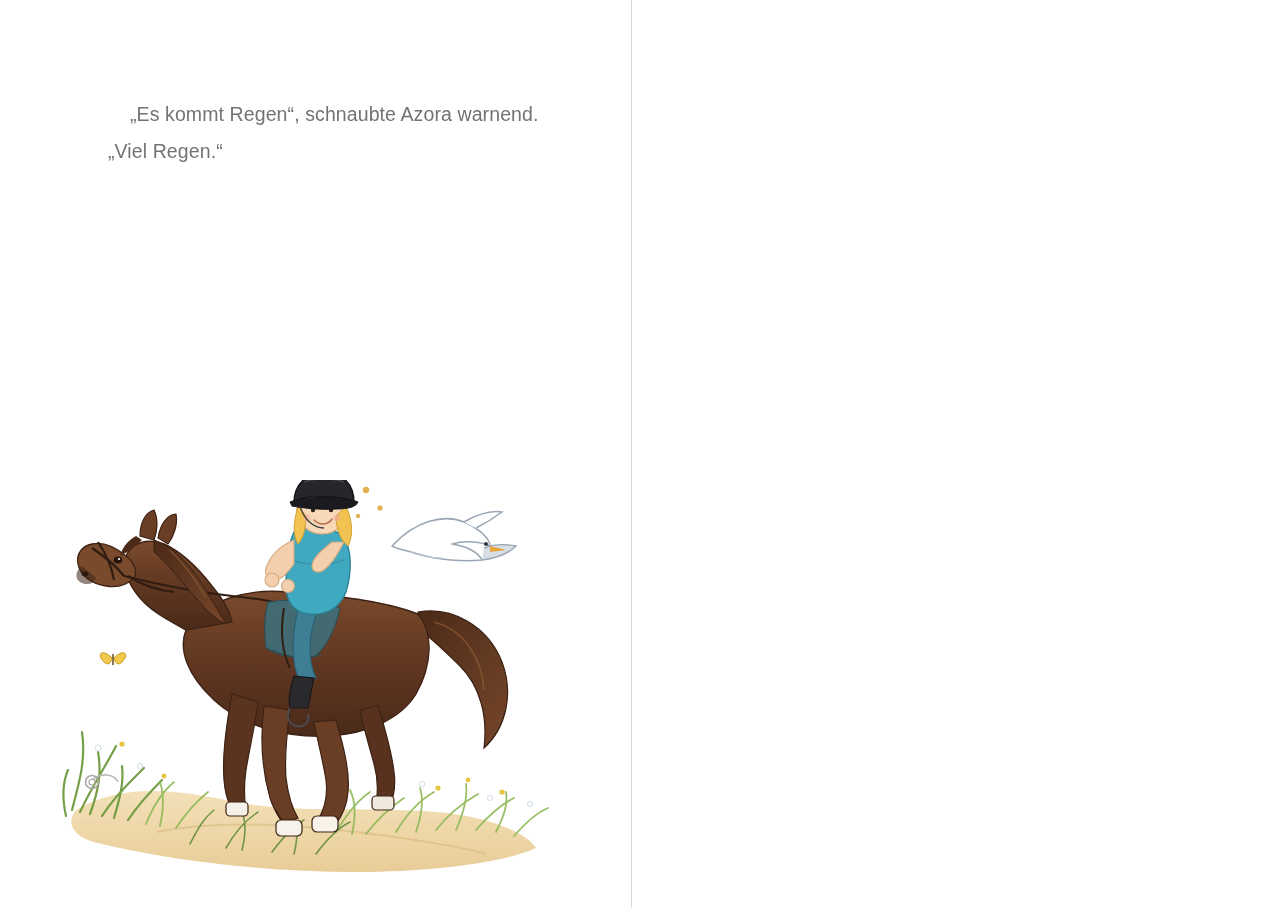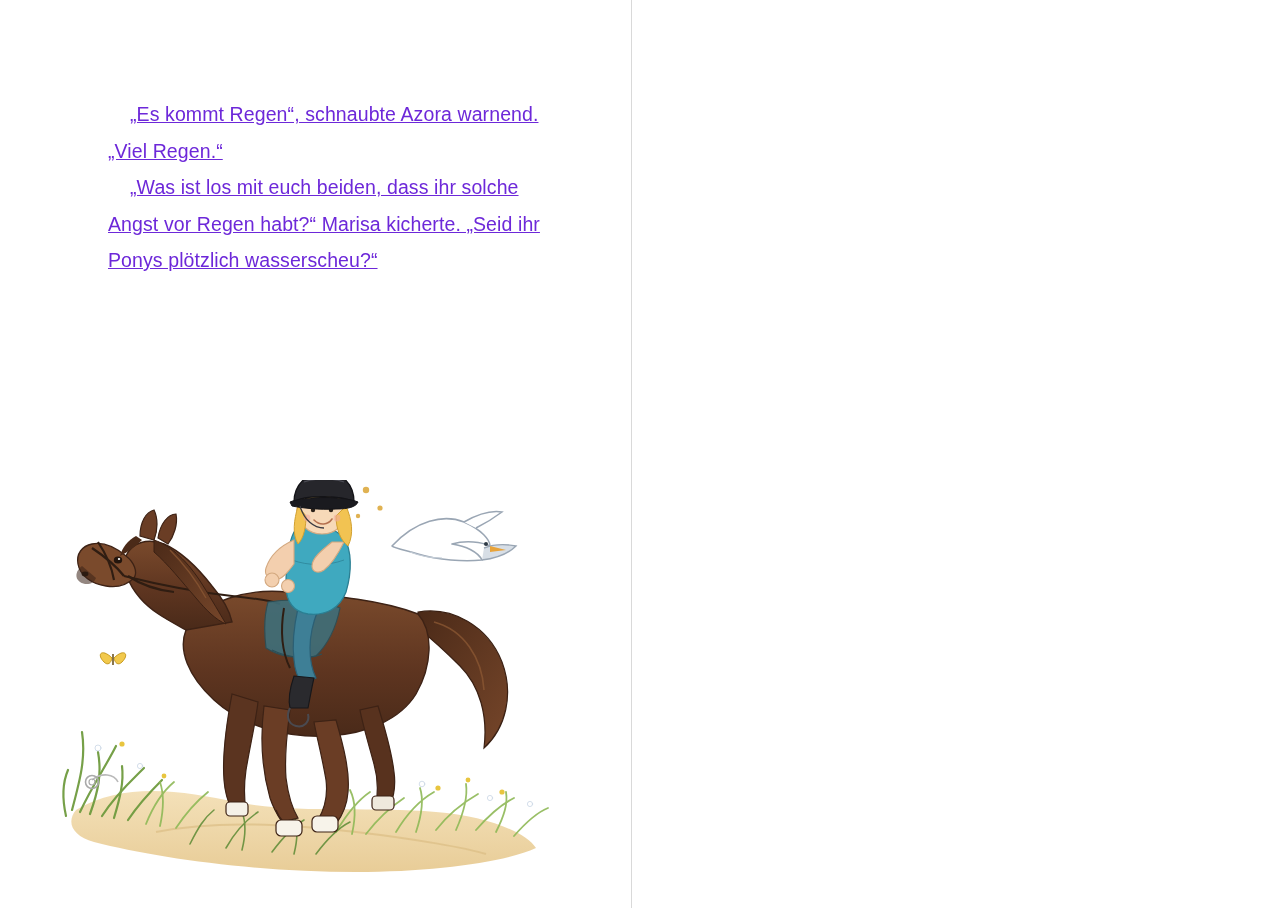--- a/index.html
+++ b/index.html
@@ -31,26 +31,25 @@
   .page-left {
     width: 632px;
     border-right: 1px solid #d9d9d9;
   }
   .page-right {
     width: 648px;
   }
 
   .text-block {
     position: absolute;
-    color: #6d28d9;
+    color: #737373;
     font-family: "Liberation Sans", sans-serif;
     font-size: 19.5px;
     line-height: 36.5px;
     letter-spacing: 0.1px;
-    text-decoration: underline;
   }
   .left-text {
     left: 108px;
     top: 96px;
     width: 452px;
   }
   .para {
     margin: 0;
     text-indent: 22px;
   }
@@ -69,21 +68,20 @@
 </style>
 </head>
 <body>
 
 <div class="spread">
 
   <div class="page page-left">
 
     <div class="text-block left-text">
       <p class="para">„Es kommt Regen“, schnaubte Azora warnend. „Viel Regen.“</p>
-      <p class="para">„Was ist los mit euch beiden, dass ihr solche Angst vor Regen habt?“ Marisa kicherte. „Seid ihr Ponys plötzlich wasserscheu?“</p>
     </div>
 
     <div class="illustration">
       <svg width="560" height="400" viewBox="0 0 560 400" xmlns="http://www.w3.org/2000/svg">
         <defs>
           <linearGradient id="coatG" x1="0" y1="0" x2="0" y2="1">
             <stop offset="0%" stop-color="#7a4a2c"></stop>
             <stop offset="55%" stop-color="#5e3520"></stop>
             <stop offset="100%" stop-color="#4a2a19"></stop>
           </linearGradient>

